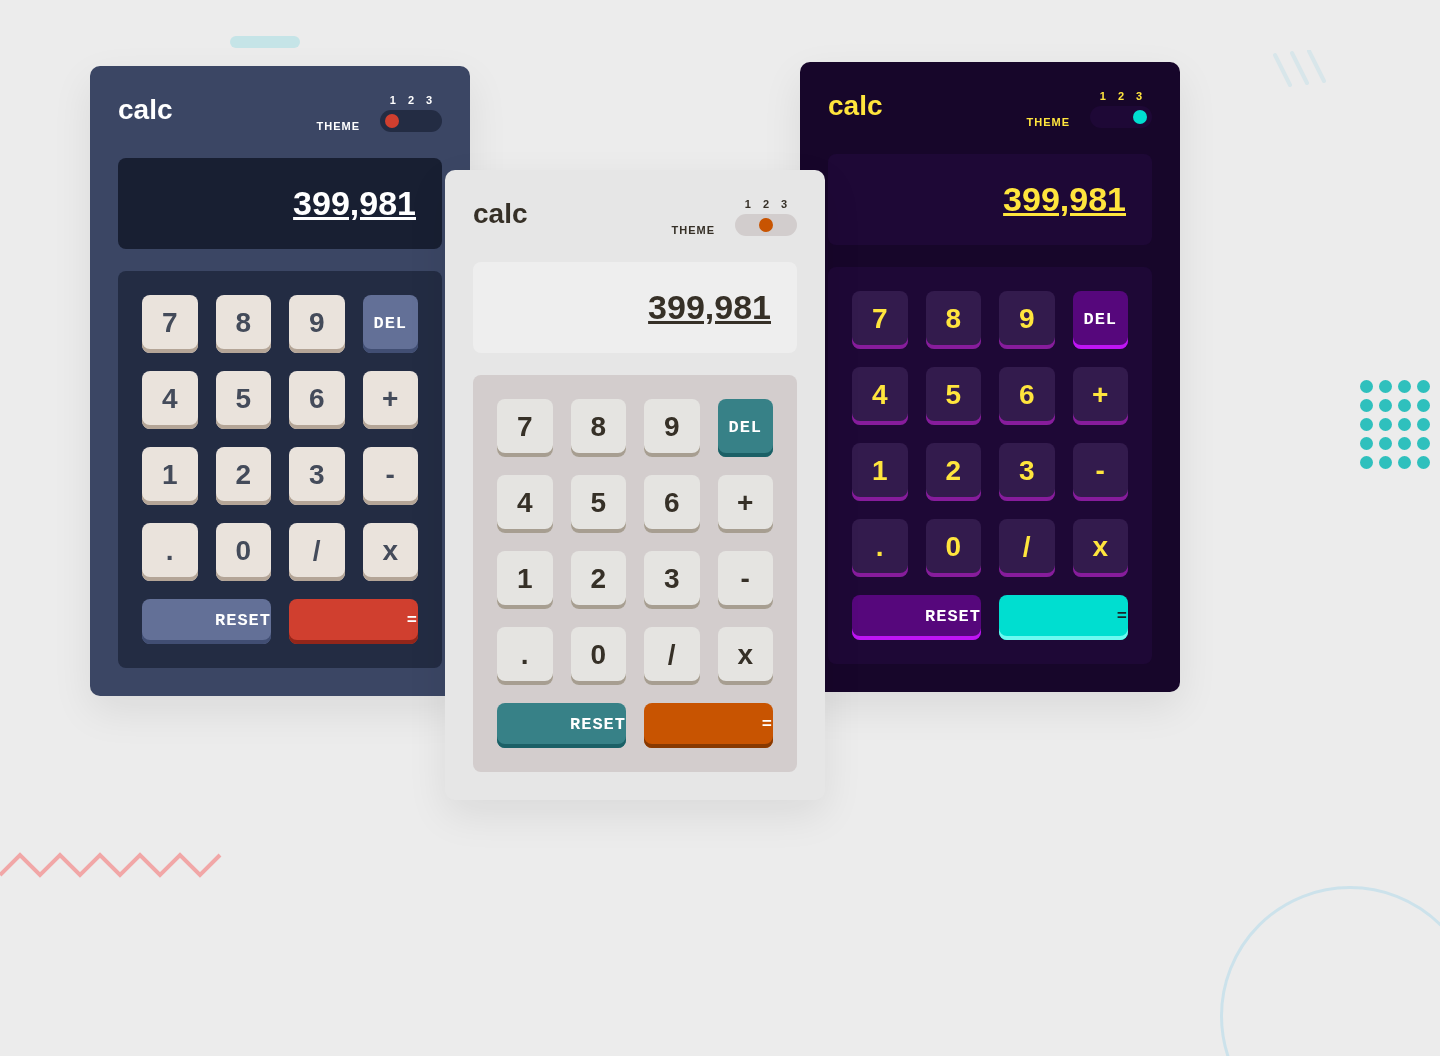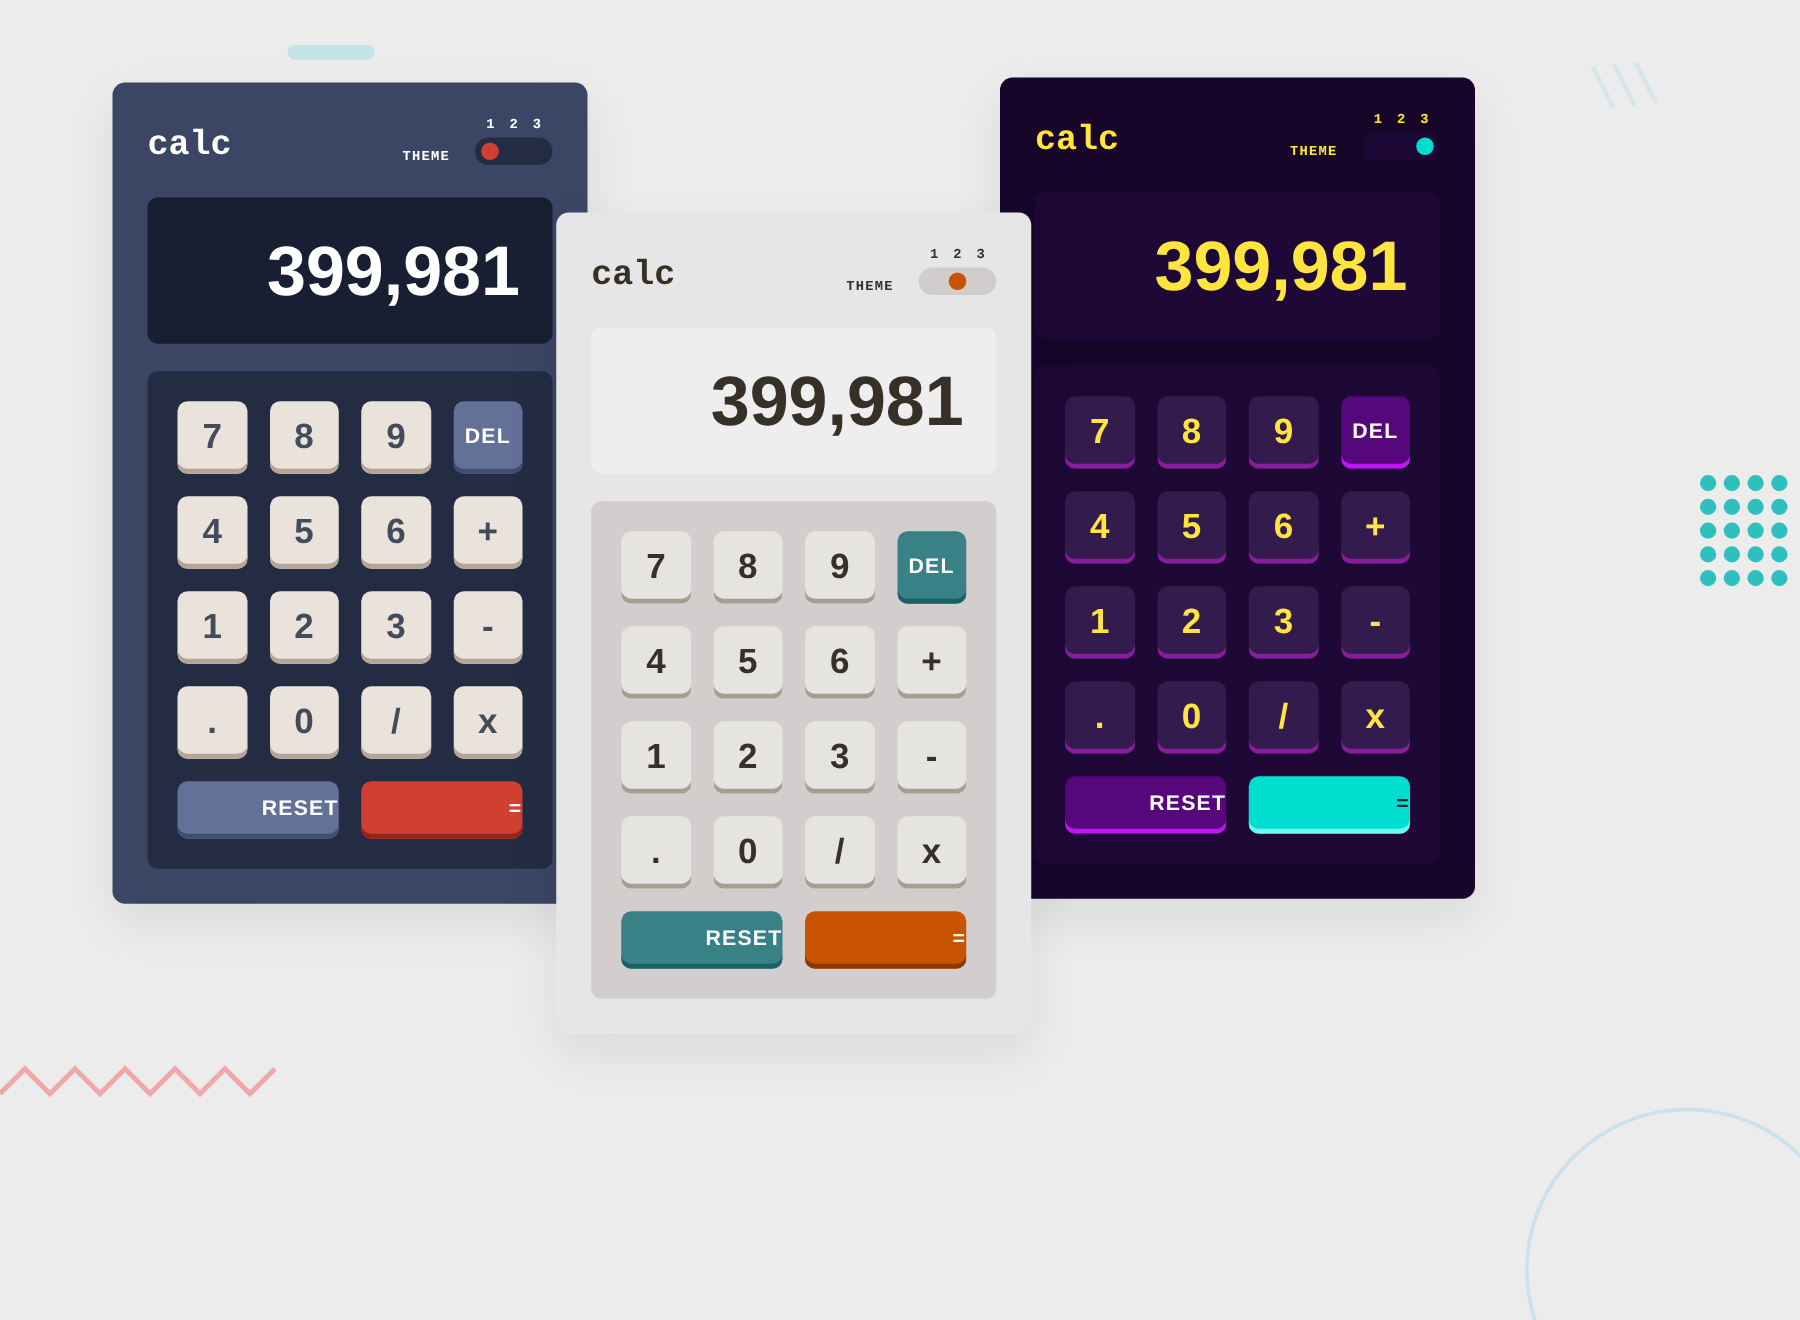--- a/index.html
+++ b/index.html
@@ -57,24 +57,23 @@
 
   
   .calc {
     position: absolute;
     border-radius: 10px;
     padding: 28px;
     box-shadow: 0 15px 40px rgba(0,0,0,0.08);
   }
   .calc .header {
     display: flex;
-    align-items: flex-end;
+    align-items: flex-start;
     justify-content: space-between;
     margin-bottom: 26px;
-    font-family: Liberation Mono, monospace;
   }
   .logo {
     font-weight: 800;
     font-size: 28px;
   }
   .theme-wrap { display: flex; align-items: flex-end; gap: 20px; }
   .theme-label { font-size: 11px; letter-spacing: 1px; font-weight: 700; margin-left: 17px; }
   .theme-switch { display: flex; flex-direction: column; align-items: center; }
   .theme-nums { display: flex; gap: 12px; font-size: 11px; font-weight: 700; padding: 0 6px 4px; }
   .switch-track {
@@ -88,42 +87,43 @@
     border-radius: 50%;
     position: absolute;
     top: 4px;
   }
 
   .display {
     border-radius: 8px;
     padding: 26px 26px;
     text-align: right;
     font-weight: 800;
-    font-size: 56px;
+    font-size: 34px;
     margin-bottom: 22px;
     overflow: hidden;
+    text-decoration: underline;
   }
 
   .keypad {
     border-radius: 8px;
     padding: 24px;
     display: grid;
     grid-template-columns: repeat(4, 1fr);
     gap: 18px;
   }
   .key {
     border-radius: 8px;
     border: none;
     font-weight: 800;
     font-size: 28px;
     padding: 12px 0 14px;
     cursor: pointer;
     font-family: inherit;
   }
-  .key.small { font-size: 17px; letter-spacing: 1px; }
+  .key.small { font-size: 17px; letter-spacing: 1px; font-family: Liberation Mono, monospace; }
   .key.wide { grid-column: span 2; text-align: right; }
 
   
   .t1 {
     top: 66px; left: 90px;
     width: 380px;
     background: #3b4664;
     z-index: 1;
   }
   .t1 .logo, .t1 .theme-label, .t1 .theme-nums { color: #fff; }

